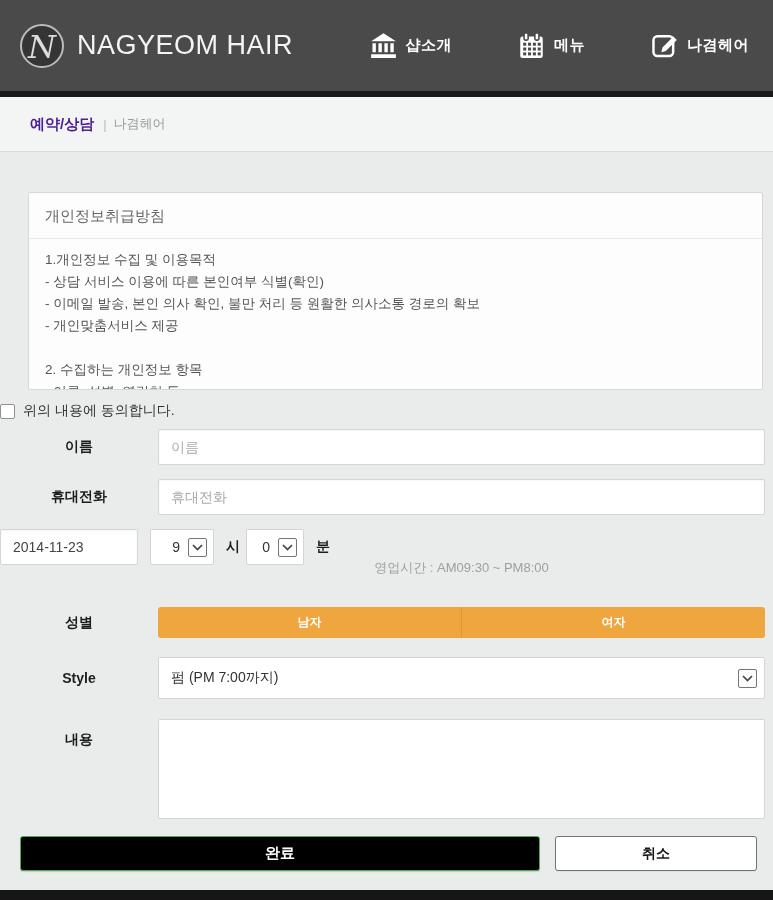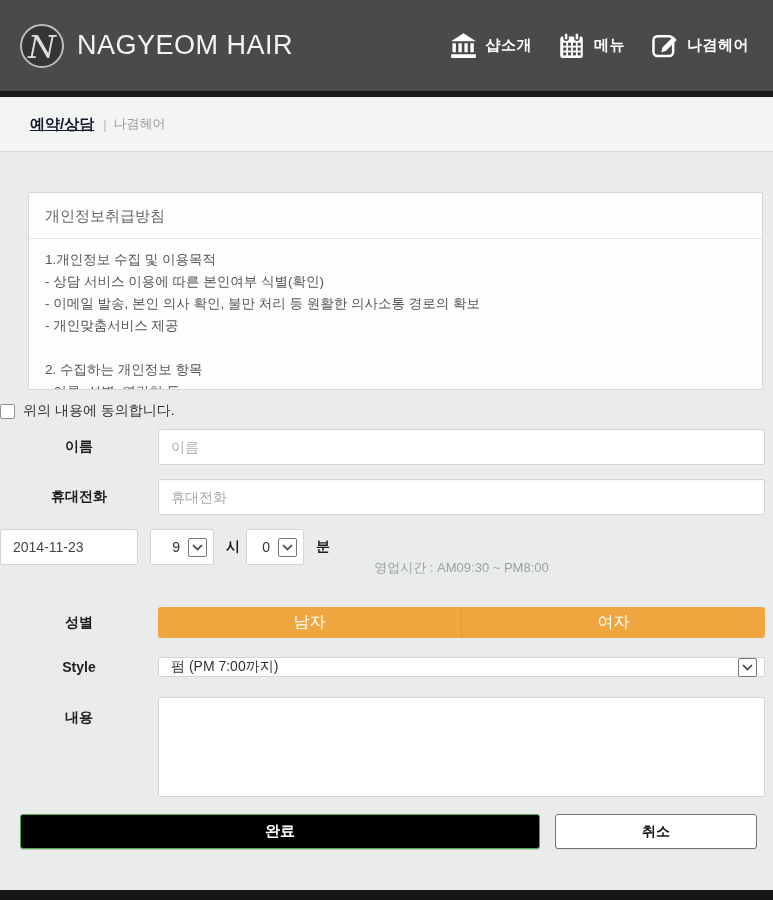--- a/index.html
+++ b/index.html
@@ -8,30 +8,30 @@
   .page { position:relative; width:773px; height:900px; background:#eaecec; overflow:hidden; margin:0 auto; }
 
   
   .header { height:91px; background:#4a4a4b; display:flex; align-items:center; padding:0 24px 0 20px; }
   .logo-wrap { display:flex; align-items:center; gap:13px; }
   .logo-circle { width:44px; height:44px; border:2px solid #bcbcbc; border-radius:50%; background:#353536;
                  display:flex; align-items:center; justify-content:center; overflow:hidden; }
   .logo-circle span { font-family:"DejaVu Serif","Liberation Serif",serif; font-style:italic; font-size:32px;
                       color:#dcdcdc; line-height:1; transform:translateY(1px); }
   .brand { color:#f4f4f4; font-size:27px; letter-spacing:0.5px; font-weight:normal; }
-  .nav { margin-left:auto; display:flex; align-items:center; gap:26px; }
+  .nav { margin-left:auto; display:flex; align-items:center; gap:66px; }
   .nav-item { display:flex; align-items:center; gap:9px; cursor:pointer; }
   .nav-item .nicon { width:27px; height:27px; display:flex; }
   .nav-item .nlabel { color:#ffffff; font-size:15px; font-weight:bold; letter-spacing:0.5px; }
   .header-rule { height:6px; background:#1a1a1a; }
 
   
   .breadcrumb { height:55px; background:#f3f5f5; border-bottom:1px solid #d9dbdb;
                 display:flex; align-items:center; padding-left:30px; }
-  .bc-title { font-size:15px; font-weight:bold; color:#0f172a;text-decoration:underline; }
+  .bc-title { font-size:15px; font-weight:bold; color:#4c1d95; }
   .bc-sep { margin:0 7px 0 9px; color:#b9b9b9; font-size:13px; }
   .bc-sub { color:#9a9a9a; font-size:13px;text-align:center; }
 
   
   .privacy-box { margin:40px 10px 0 28px; height:198px; background:#fdfdfd; border:1px solid #d6d8d8;
                  border-radius:2px; overflow:hidden; }
   .pp-title { padding:14px 16px 12px; font-size:15px; color:#666; border-bottom:1px solid #e7e7e7; }
   .pp-body { padding:10px 16px 0; font-size:13.5px; color:#555; }
   .pp-line { min-height:22px; line-height:22px; white-space:nowrap; }
 
@@ -59,25 +59,25 @@
   .sel-min  { width:58px; }
   .chevbox { width:19px; height:19px; border:1px solid #767676; border-radius:2px; background:#fdfdfd;
              display:flex; align-items:center; justify-content:center; flex:none; }
   .unit { font-size:14px; font-weight:bold; color:#1d1d1d; margin:0 6px 0 12px; }
   .note-row { display:flex; margin:-6px 0 30px; }
   .note-spacer { flex:none; width:158px; }
   .note-text { flex:1; margin-right:8px; text-align:center; font-size:13px; color:#9ba1a1; }
 
   .gender-bar { flex:1; height:31px; background:#efa63f; border-radius:3px; display:flex; overflow:hidden; }
   .gopt { flex:1; display:flex; align-items:center; justify-content:center; color:#fff;
-          font-size:16px; font-weight:normal; cursor:pointer; }
+          font-size:12px; font-weight:bold; cursor:pointer; }
   .gopt + .gopt { border-left:1px solid #dd9934; }
   .grow { margin-bottom:19px; }
 
-  .style-select { flex:1; height:20px; background:#fff; border:1px solid #d4d6d6; border-radius:2px;
+  .style-select { flex:1; height:42px; background:#fff; border:1px solid #d4d6d6; border-radius:2px;
                   display:flex; align-items:center; justify-content:space-between; padding:0 7px 0 12px; cursor:pointer; }
   .style-select .selval { font-size:14px; color:#333; }
   .srow { margin-bottom:20px; }
 
   .textarea { flex:1; height:100px; border:1px solid #d4d6d6; border-radius:2px; background:#fff;
               resize:none; padding:10px 12px; font-size:14px; color:#444; font-family:inherit; outline:none; }
 
   
   .btn-row { display:flex; gap:15px; margin:17px 16px 0 20px; }
   .btn { height:35px; border-radius:3px; font-family:inherit; font-weight:bold; cursor:pointer; }

